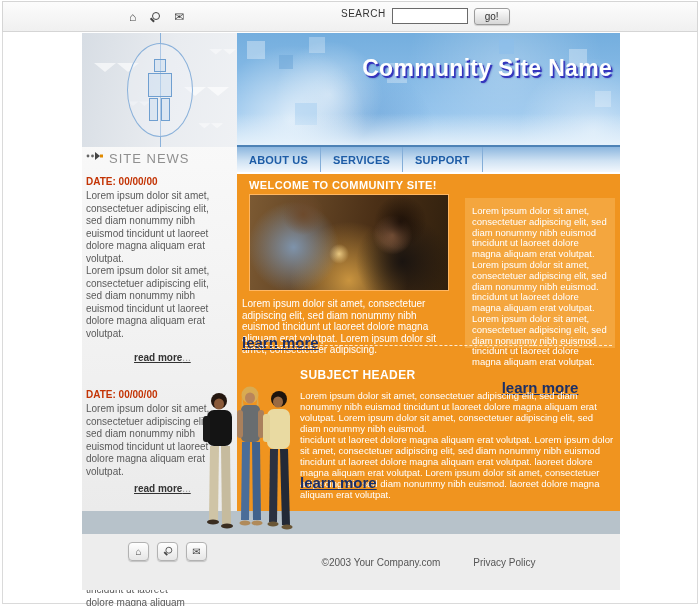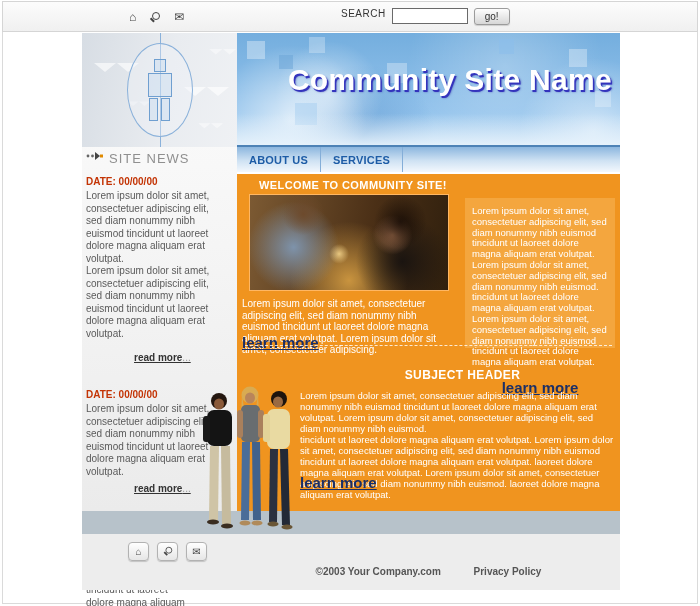--- a/index.html
+++ b/index.html
@@ -75,34 +75,34 @@
       background:linear-gradient(transparent 72%, rgba(232,243,252,.9)); }
   .tile { position:absolute; }
   .t1 { left:10px; top:8px;  width:18px; height:18px; background:rgba(255,255,255,.35); }
   .t2 { left:42px; top:22px; width:14px; height:14px; background:rgba(110,165,215,.55); }
   .t3 { left:72px; top:4px;  width:16px; height:16px; background:rgba(255,255,255,.28); }
   .t4 { left:150px;top:30px; width:20px; height:20px; background:rgba(255,255,255,.3); }
   .t5 { left:262px;top:6px;  width:15px; height:15px; background:rgba(140,190,235,.6); }
   .t6 { left:332px;top:16px; width:18px; height:18px; background:rgba(255,255,255,.32); }
   .t7 { left:358px;top:58px; width:16px; height:16px; background:rgba(255,255,255,.26); }
   .t8 { left:58px; top:70px; width:22px; height:22px; background:rgba(165,205,240,.5); }
-  .site-title { position:absolute; right:8px; top:30px; z-index:3; font-size:30px; font-weight:bold; color:#fff;
+  .site-title { position:absolute; right:8px; top:22px; z-index:3; font-size:23px; font-weight:bold; color:#fff;
                 text-shadow:1.5px 1.5px 0 #3434bd, 2px 2px 2px rgba(40,40,160,.6); letter-spacing:.3px; }
 
   
   .navbar { position:absolute; left:237px; top:145px; width:383px; height:27px; display:flex;
             border-top:2px solid #4d82b6;
             background:linear-gradient(#8cb6de,#cfe2f3 55%,#f3f8fd); }
   .nav-item { padding:0 12px; display:flex; align-items:center; font-size:11px; font-weight:bold;
               color:#1d5ca6; border-right:1px solid #84aed8; cursor:pointer; letter-spacing:.2px; }
   .nav-fill { flex:1; }
 
   
   .orange { position:absolute; left:237px; top:174px; width:383px; height:337px; background:#f0941f; }
-  .o-h { position:absolute; font-size:11px; font-weight:bold; color:#fff; letter-spacing:.4px;margin-left:10px; }
+  .o-h { position:absolute; font-size:11px; font-weight:bold; color:#fff; letter-spacing:.4px; }
   .wt { left:12px; top:5px; }
   .at { left:232px; top:5px; }
   .photo { position:absolute; left:12px; top:20px; width:200px; height:97px;
            border:1px solid #ffb763;
            background:
              radial-gradient(circle at 76% 28%, rgba(20,10,5,.8), transparent 16%),
              radial-gradient(circle at 72% 42%, #9a6a4a, transparent 13%),
              radial-gradient(circle at 77% 70%, #1a1410, transparent 28%),
              radial-gradient(circle at 27% 20%, #6d4a2c, transparent 13%),
              radial-gradient(circle at 22% 55%, #7e93ab, transparent 28%),
@@ -110,40 +110,40 @@
              radial-gradient(circle at 50% 90%, #c9943f, transparent 45%),
              linear-gradient(100deg,#7c5a33,#4a2f16 60%,#30200e); }
   .wp { position:absolute; left:5px; top:124px; width:214px; font-size:10px; line-height:11.5px; color:#fff; }
   .learn { font-size:15px; font-weight:bold; color:#1b2f66; text-decoration:underline; cursor:pointer; }
   .wl { position:absolute; left:5px; top:160px; }
   .about-panel { position:absolute; left:228px; top:24px; width:150px; height:150px;
                  background:#f4a63e; padding:8px 7px; }
   .about-panel p { font-size:9.5px; line-height:10.8px; color:#fff; }
   .al { display:block; text-align:center; margin-top:11px; }
   .divider { position:absolute; left:8px; right:8px; top:171px; border-top:1px dashed rgba(255,255,255,.8); }
-  .st { left:63px; right:5px; top:194px; text-align:center; font-size:12px; }
+  .st { left:63px; right:5px; top:194px; text-align:left; font-size:12px; }
   .subject-text { position:absolute; left:63px; top:216px; width:314px; font-size:9.5px; line-height:11px; color:#fff; }
   .sl { position:absolute; left:63px; top:300px; }
 
   
   .women { position:absolute; left:197px; top:372px; width:103px; height:163px; z-index:6; }
 
   
   .footerbar { position:absolute; left:82px; top:511px; width:538px; height:23px; background:#b7c2ca; }
   .footer { position:absolute; left:82px; top:534px; width:538px; height:56px; background:#ededed; }
   .f-icons { position:absolute; left:46px; top:8px; display:flex; gap:8px; }
   .f-btn { width:21px; height:19px; background:linear-gradient(#ffffff,#e6e6e6); border:1px solid #b2b2b2;
            border-radius:4px; box-shadow:0 1px 1px rgba(0,0,0,.18); display:flex; align-items:center;
            justify-content:center; font-size:10px; color:#444; cursor:pointer; }
   .f-btn .mag { transform:scale(.85); }
   .f-links { position:absolute; left:155px; right:0; top:9px; text-align:center; font-size:10.5px;
              font-weight:bold; color:#222; }
   .f-links a { color:#222; text-decoration:underline; cursor:pointer; }
   .sep { margin:0 3px; font-weight:bold; }
-  .f-copy { position:absolute; left:155px; right:0; top:32px; text-align:center; font-size:10px; color:#555;font-weight:bold; }
+  .f-copy { position:absolute; left:155px; right:0; top:23px; text-align:center; font-size:10px; color:#555; }
   .copy-text { margin-right:30px; }
   .privacy { cursor:pointer; }
 </style>
 </head>
 <body>
 
 <div id="page">
   <div id="frame"></div>
 
   <div class="topbar">
@@ -215,20 +215,21 @@
     <div class="tile t5"></div>
     <div class="tile t6"></div>
     <div class="tile t7"></div>
     <div class="tile t8"></div>
     <div class="site-title">Community Site Name</div>
   </div>
 
   <nav class="navbar">
     <div class="nav-item">ABOUT US</div>
     <div class="nav-item">SERVICES</div>
+    <div class="nav-item">SUPPORT</div>
     <div class="nav-fill"></div>
   </nav>
 
   <div class="orange">
     <div class="o-h wt">WELCOME TO COMMUNITY SITE!</div>
     <div class="photo"></div>
     <p class="wp">Lorem ipsum dolor sit amet, consectetuer adipiscing elit, sed diam nonummy nibh euismod tincidunt ut laoreet dolore magna aliquam erat volutpat. Lorem ipsum dolor sit amet, consectetuer adipiscing.</p>
     <a class="learn wl">learn more</a>
 
     <div class="about-panel">

